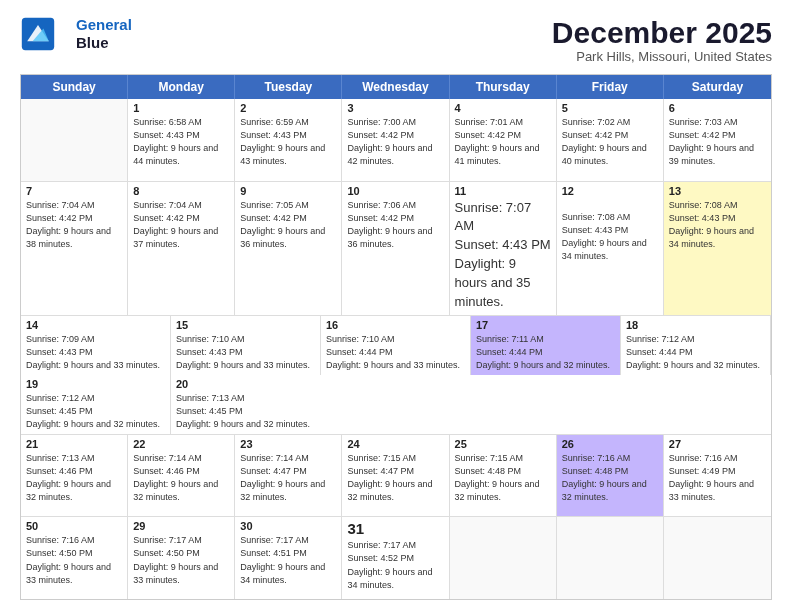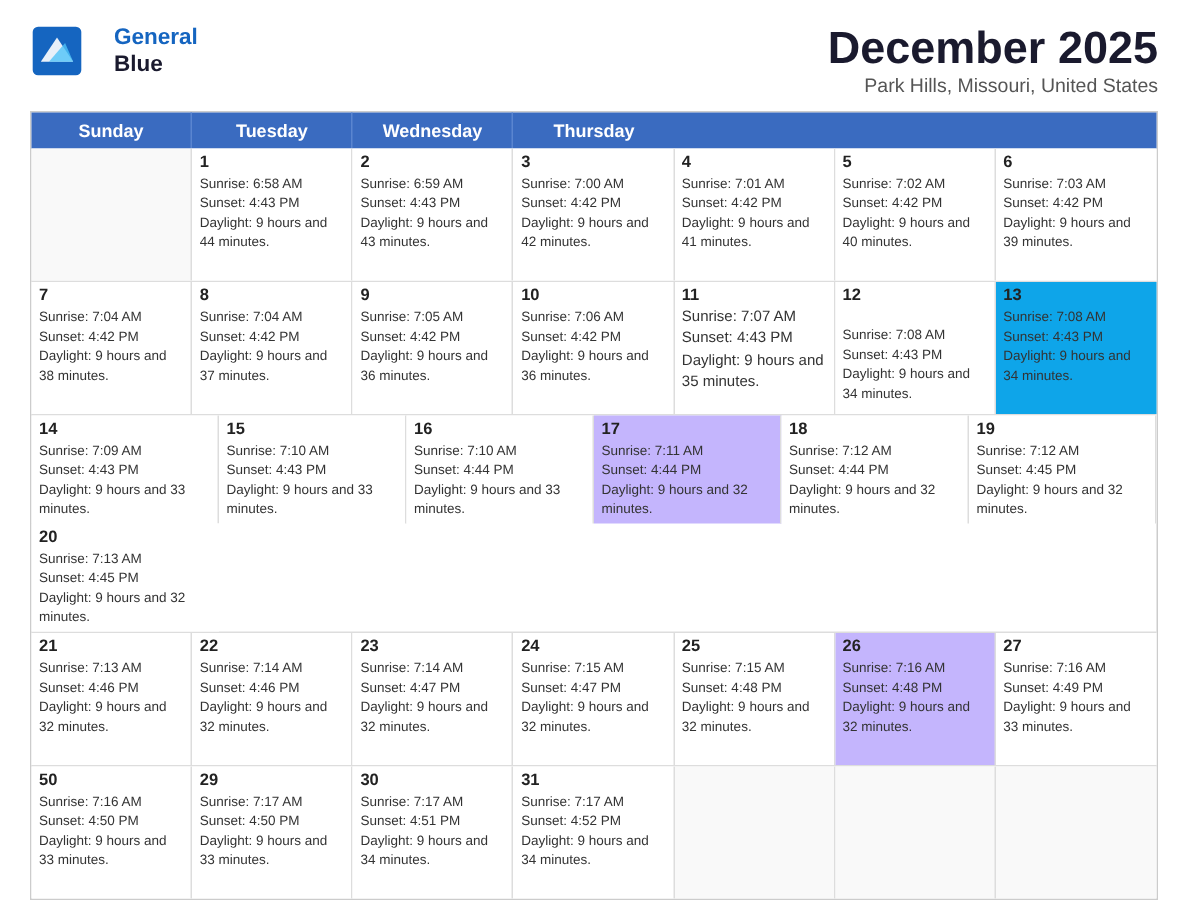--- a/index.html
+++ b/index.html
@@ -85,23 +85,26 @@
     </div>
     <div class="title-block">
       <div class="month-title">December 2025</div>
       <div class="location">Park Hills, Missouri, United States</div>
     </div>
   </div>
 
   <div style="flex:1; display:flex; flex-direction:column; border:1px solid #ccc;">
     <div class="cal-header" id="cal-header">
         <div class="cal-header-cell">Sunday</div>
+        <div class="cal-header-cell">Monday</div>
         <div class="cal-header-cell">Tuesday</div>
         <div class="cal-header-cell">Wednesday</div>
         <div class="cal-header-cell">Thursday</div>
+        <div class="cal-header-cell">Friday</div>
+        <div class="cal-header-cell">Saturday</div>
       </div>
     <div id="cal-body" style="flex:1; display:flex; flex-direction:column;">
         <div style="display: grid; grid-template-columns: repeat(7, 1fr); flex: 1 1 0%; border-bottom: 1px solid rgb(221, 221, 221);">
           <div style="border-right: 1px solid rgb(221, 221, 221); padding: 3px 5px; font-size: 9.5px; color: rgb(51, 51, 51); background: rgb(249, 249, 249); overflow: hidden;"></div>
           <div style="border-right: 1px solid rgb(221, 221, 221); padding: 3px 5px; font-size: 9.5px; color: rgb(51, 51, 51); background: rgb(255, 255, 255); overflow: hidden;">
             <span style="font-size: 11px; font-weight: bold; color: rgb(34, 34, 34); display: block; margin-bottom: 2px;">1</span>
             <div style="font-size: 9px; line-height: 1.45; color: rgb(51, 51, 51); white-space: pre-line;">Sunrise: 6:58 AM
 Sunset: 4:43 PM
 Daylight: 9 hours and 44 minutes.</div>
           </div>
@@ -156,38 +159,38 @@
 Daylight: 9 hours and 36 minutes.</div>
           </div>
           <div style="border-right: 1px solid rgb(221, 221, 221); padding: 3px 5px; font-size: 9.5px; color: rgb(51, 51, 51); background: rgb(255, 255, 255); overflow: hidden;">
             <span style="font-size: 11px; font-weight: bold; color: rgb(34, 34, 34); display: block; margin-bottom: 2px;">10</span>
             <div style="font-size: 9px; line-height: 1.45; color: rgb(51, 51, 51); white-space: pre-line;">Sunrise: 7:06 AM
 Sunset: 4:42 PM
 Daylight: 9 hours and 36 minutes.</div>
           </div>
           <div style="border-right: 1px solid rgb(221, 221, 221); padding: 3px 5px; font-size: 9.5px; color: rgb(51, 51, 51); background: rgb(255, 255, 255); overflow: hidden;">
             <span style="font-size: 11px; font-weight: bold; color: rgb(34, 34, 34); display: block; margin-bottom: 2px;">11</span>
-            <div style="font-size: 10px; line-height: 1.45; color: rgb(51, 51, 51); white-space: pre-line;">Sunrise: 7:07 AM
+            <div style="font-size: 13px; line-height: 1.45; color: rgb(51, 51, 51); white-space: pre-line;">Sunrise: 7:07 AM
 Sunset: 4:43 PM
 Daylight: 9 hours and 35 minutes.</div>
           </div>
           <div style="border-right: 1px solid rgb(221, 221, 221); padding: 3px 5px; font-size: 9.5px; color: rgb(51, 51, 51); background: rgb(255, 255, 255); overflow: hidden;">
             <span style="font-size: 11px; font-weight: bold; color: rgb(34, 34, 34); display: block; margin-bottom: 14px;">12</span>
             <div style="font-size: 9px; line-height: 1.45; color: rgb(51, 51, 51); white-space: pre-line;">Sunrise: 7:08 AM
 Sunset: 4:43 PM
 Daylight: 9 hours and 34 minutes.</div>
           </div>
-          <div style="border-right: none; padding: 3px 5px; font-size: 9.5px; color: rgb(51, 51, 51); background: #0ea5e9; overflow: hidden;">
+          <div style="border-right: none; padding: 3px 5px; font-size: 9.5px; color: rgb(51, 51, 51); background: #fef9c3; overflow: hidden;">
             <span style="font-size: 11px; font-weight: bold; color: rgb(34, 34, 34); display: block; margin-bottom: 2px;">13</span>
             <div style="font-size: 9px; line-height: 1.45; color: rgb(51, 51, 51); white-space: pre-line;">Sunrise: 7:08 AM
 Sunset: 4:43 PM
 Daylight: 9 hours and 34 minutes.</div>
           </div>
         </div>
-        <div style="display: grid; grid-template-columns: repeat(6, 1fr); flex: 1 1 0%; border-bottom: 1px solid rgb(221, 221, 221);">
+        <div style="display: grid; grid-template-columns: repeat(5, 1fr); flex: 1 1 0%; border-bottom: 1px solid rgb(221, 221, 221);">
           <div style="border-right: 1px solid rgb(221, 221, 221); padding: 3px 5px; font-size: 9.5px; color: rgb(51, 51, 51); background: rgb(255, 255, 255); overflow: hidden;">
             <span style="font-size: 11px; font-weight: bold; color: rgb(34, 34, 34); display: block; margin-bottom: 2px;">14</span>
             <div style="font-size: 9px; line-height: 1.45; color: rgb(51, 51, 51); white-space: pre-line;">Sunrise: 7:09 AM
 Sunset: 4:43 PM
 Daylight: 9 hours and 33 minutes.</div>
           </div>
           <div style="border-right: 1px solid rgb(221, 221, 221); padding: 3px 5px; font-size: 9.5px; color: rgb(51, 51, 51); background: rgb(255, 255, 255); overflow: hidden;">
             <span style="font-size: 11px; font-weight: bold; color: rgb(34, 34, 34); display: block; margin-bottom: 2px;">15</span>
             <div style="font-size: 9px; line-height: 1.45; color: rgb(51, 51, 51); white-space: pre-line;">Sunrise: 7:10 AM
 Sunset: 4:43 PM
@@ -281,21 +284,21 @@
 Sunset: 4:50 PM
 Daylight: 9 hours and 33 minutes.</div>
           </div>
           <div style="border-right: 1px solid rgb(221, 221, 221); padding: 3px 5px; font-size: 9.5px; color: rgb(51, 51, 51); background: rgb(255, 255, 255); overflow: hidden;">
             <span style="font-size: 11px; font-weight: bold; color: rgb(34, 34, 34); display: block; margin-bottom: 2px;">30</span>
             <div style="font-size: 9px; line-height: 1.45; color: rgb(51, 51, 51); white-space: pre-line;">Sunrise: 7:17 AM
 Sunset: 4:51 PM
 Daylight: 9 hours and 34 minutes.</div>
           </div>
           <div style="border-right: 1px solid rgb(221, 221, 221); padding: 3px 5px; font-size: 9.5px; color: rgb(51, 51, 51); background: rgb(255, 255, 255); overflow: hidden;">
-            <span style="font-size: 11px; font-weight: bold; color: rgb(34, 34, 34); display: block; margin-bottom: 2px;">31</span>
+            <span style="font-size: 15px; font-weight: bold; color: rgb(34, 34, 34); display: block; margin-bottom: 2px;">31</span>
             <div style="font-size: 9px; line-height: 1.45; color: rgb(51, 51, 51); white-space: pre-line;">Sunrise: 7:17 AM
 Sunset: 4:52 PM
 Daylight: 9 hours and 34 minutes.</div>
           </div>
           <div style="border-right: 1px solid rgb(221, 221, 221); padding: 3px 5px; font-size: 9.5px; color: rgb(51, 51, 51); background: rgb(249, 249, 249); overflow: hidden;"></div>
           <div style="border-right: 1px solid rgb(221, 221, 221); padding: 3px 5px; font-size: 9.5px; color: rgb(51, 51, 51); background: rgb(249, 249, 249); overflow: hidden;"></div>
           <div style="border-right: none; padding: 3px 5px; font-size: 9.5px; color: rgb(51, 51, 51); background: rgb(249, 249, 249); overflow: hidden;"></div>
         </div>
       </div>
   </div>

